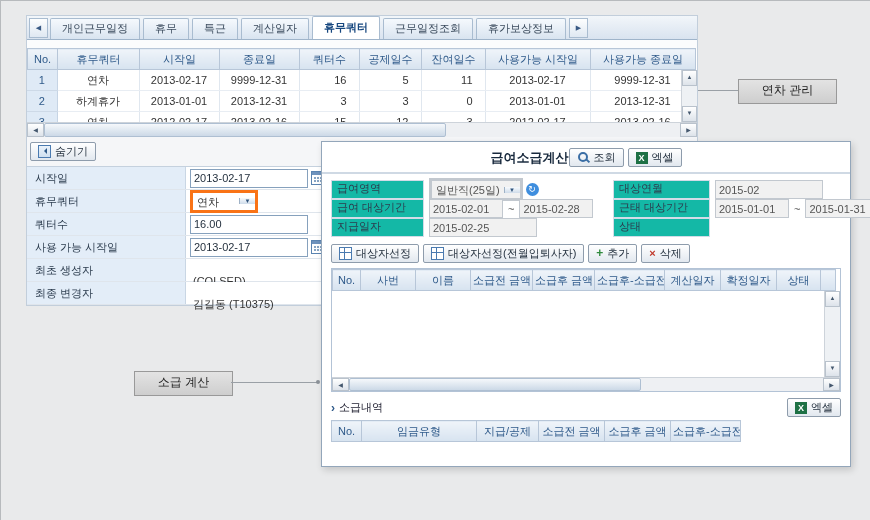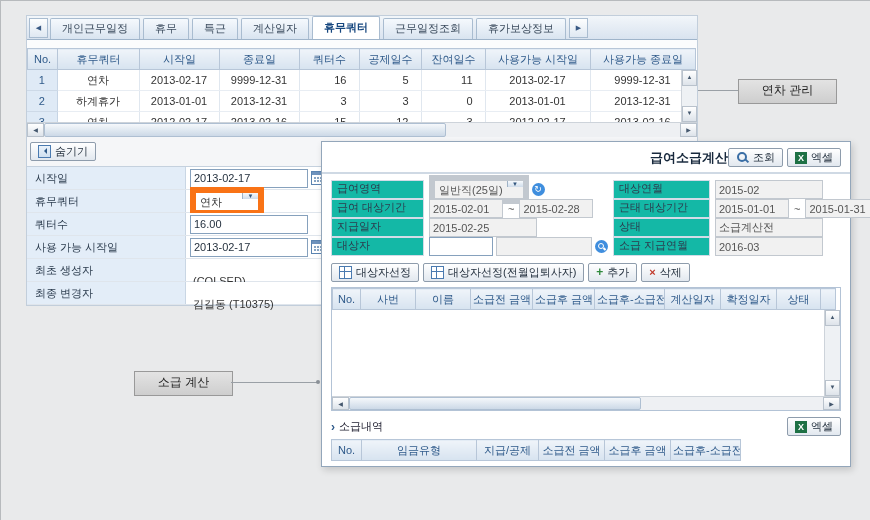--- a/index.html
+++ b/index.html
@@ -68,28 +68,28 @@
 
   .form { border-top:1px solid #c5d1de; }
   .form-row { display:flex; height:22px; border-bottom:1px solid #dfe5ec; align-items:stretch; }
   .form-label { width:150px; flex:none; background:#e3edf8; border-right:1px solid #c9d6e4; padding:4px 0 0 8px; color:#2c3c4e; }
   .form-value { flex:1; padding:0 4px; background:#fff; display:flex; align-items:center; gap:3px; }
   .tbx { height:17px; border:1px solid #86a1bd; font-size:11px; padding:0 3px; font-family:inherit; color:#1f2c3a; background:#fff; }
   .tbx.dis { background:#f1f1f1; border-color:#c2c8cf; color:#555; }
   .w110{width:110px;} .w100{width:100px;} .w66{width:66px;} .w56{width:56px;} .w88{width:88px;}
   .plain { padding-left:3px; color:#333;margin-top:22px; }
 
-  .combo { display:inline-flex; height:17px; border:6px solid #f97316; background:#fff; align-items:flex-start; }
+  .combo { display:inline-flex; height:17px; border:3px solid #f97316; background:#fff; align-items:center; }
   .combo-text { padding:2px 4px 0; min-width:38px; white-space:nowrap; }
   .combo-btn { width:15px; background:linear-gradient(#f7fafd,#cfdcea); border-left:1px solid #9fb2c6; font-size:6px; color:#33567e; display:flex; align-items:center; justify-content:center; }
   .combo.disabled { background:#f1f1f1; border-color:#c2c8cf; } .combo.disabled .combo-text { color:#555; }
 
   
   .panel-pay { position:absolute; left:320px; top:140px; width:528px; height:324px; background:#fff; border:1px solid #93a6ba; box-shadow:2px 3px 7px rgba(0,0,0,.16); z-index:2; }
-  .pay-head { display:flex; justify-content:flex-end; align-items:center; padding:6px 9px 5px; border-bottom:2px solid #cfd9e4; }
+  .pay-head { display:flex; justify-content:center; align-items:center; padding:6px 9px 5px; border-bottom:2px solid #cfd9e4; }
   .pay-title { font-size:13px; font-weight:bold; color:#17283c; }
   .pay-head-btns { display:flex; gap:4px; }
   .pf-row { display:flex; align-items:center; height:17px; margin:2px 9px; }
   .pf-label { width:86px; flex:none; background:#14b8a6; border:1px solid #d2dce7; height:17px; line-height:15px; padding-left:5px; color:#2c3c4e; margin-right:5px; }
   .pf-label.l2 { margin-left:8px; width:90px; }
   .pf-val { display:flex; align-items:center; gap:3px; }
   .pf-val.grow { width:176px; flex:none; }
   .tilde { padding:0 2px; color:#555; }
 
   .pay-btnrow { display:flex; gap:4px; margin:8px 9px 5px; }
@@ -340,37 +340,22 @@
         <input class="tbx dis w66" readonly="" value="2015-01-31" style="">
       </span>
     </div>
 
     <div class="pf-row">
       <span class="pf-label">지급일자</span>
       <span class="pf-val grow">
         <input class="tbx dis w100" readonly="" value="2015-02-25" style="">
       </span>
       <span class="pf-label l2">상태</span>
-      <span class="pf-val">
-        <input class="tbx dis w100" readonly="" value="소급계산전" style="">
-      </span>
-    </div>
-
-    <div class="pf-row">
-      <span class="pf-label">대상자</span>
-      <span class="pf-val grow">
-        <input class="tbx w56" value="" style="">
-        <input class="tbx dis w88" readonly="" style="">
-        <span class="ic ic-lookup"></span>
-      </span>
-      <span class="pf-label l2">소급 지급연월</span>
-      <span class="pf-val">
-        <input class="tbx dis w100" readonly="" value="2016-03" style="">
-      </span>
-    </div>
+    </div>
+
 
     <div class="pay-btnrow">
       <button class="btn">
         <span class="ic ic-grid2"></span>
         <span>대상자선정</span>
       </button>
       <button class="btn">
         <span class="ic ic-grid2"></span>
         <span>대상자선정(전월입퇴사자)</span>
       </button>

